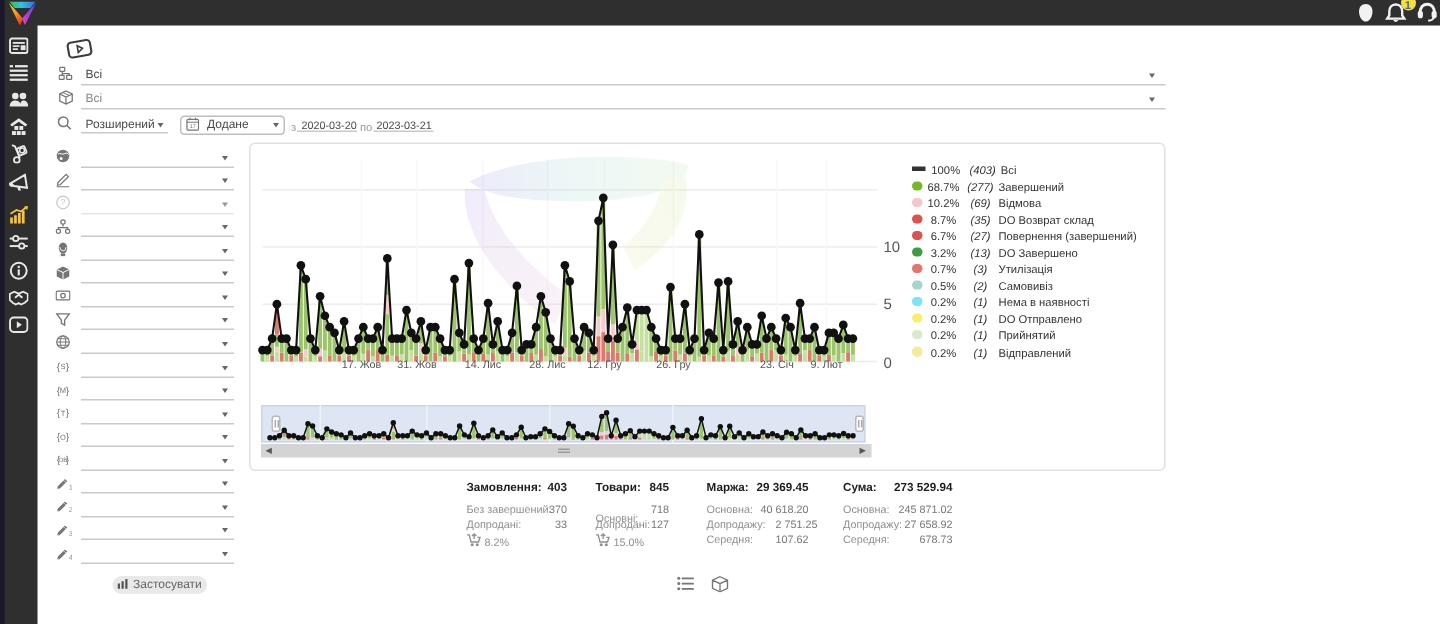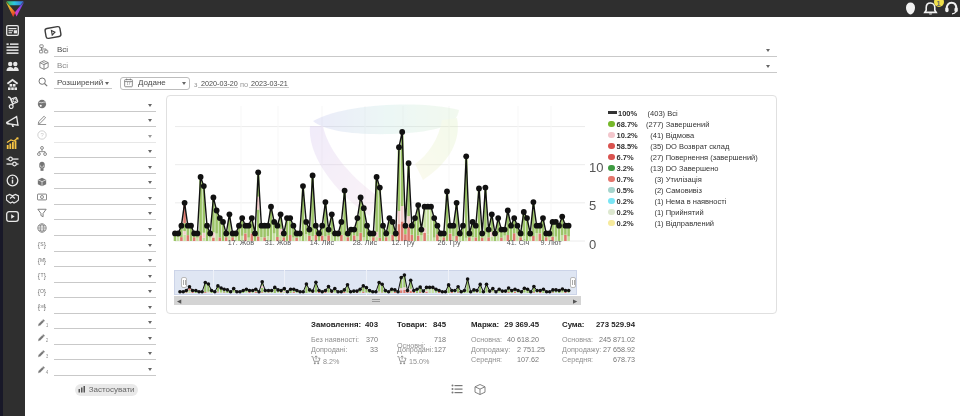--- a/index.html
+++ b/index.html
@@ -12,25 +12,25 @@
 .uline { position:absolute; border-bottom:1px solid #c9c9c9; }
 .caret { position:absolute; width:0; height:0; border-left:2.6px solid transparent;
   border-right:2.6px solid transparent; border-top:3.6px solid #666; }
 .caret.lt { border-top-color:#999; }
 .ftxt { position:absolute; font-size:8px; color:#4a4a4a; white-space:nowrap; }
 .dtxt { position:absolute; font-size:7.2px; color:#4a4a4a; white-space:nowrap; }
 .gtxt { position:absolute; font-size:7.5px; color:#9a9a9a; white-space:nowrap; }
 #chartbox { position:absolute; left:166px; top:95px; width:611px; height:219px;
   border:1px solid #e0e0e0; border-radius:4px; background:#fff; }
 .leg { font-size:7.5px; color:#333; }
-.leg .pct { display:inline-block; width:25px; text-align:left;font-weight:bold; }
-.leg .cnt { display:inline-block; width:20px; text-align:right; }
+.leg .pct { display:inline-block; width:25px; text-align:center; }
+.leg .cnt { display:inline-block; width:20px; text-align:center;font-style:italic; }
 .leg .dot { display:inline-block; width:6.5px; height:6.5px; border-radius:50%; margin-right:2px; }
 .xl { position:absolute; top:142px; font-size:7.2px; color:#555; white-space:nowrap; transform:translateX(-50%); }
-.yl { position:absolute; font-size:13px; color:#555;text-align:center; }
+.yl { position:absolute; font-size:10px; color:#555;text-align:center; }
 .sum-t { position:absolute; font-size:7.8px; color:#1d1d1d; font-weight:bold; white-space:nowrap; }
 .sum-r { position:absolute; font-size:7.2px; color:#8f8f8f; white-space:nowrap; }
 .sum-v { position:absolute; font-size:7.2px; color:#777; text-align:right; white-space:nowrap; }
 .sum-vb { position:absolute; font-size:7.8px; color:#1d1d1d; font-weight:bold; text-align:right; white-space:nowrap; }
 </style>
 </head>
 <body>
 <div id="topbar"></div>
 <div id="sidebar"></div>
 <div id="navstrip"></div>
@@ -708,35 +708,36 @@
         <circle cx="398.4" cy="129.7" r="2.9" fill="#111"></circle>
         <circle cx="401.6" cy="129.7" r="2.9" fill="#111"></circle>
       </g>
     </svg>
 <div class="xl" style="left:74px">17. Жов</div>
 <div class="xl" style="left:111px">31. Жов</div>
 <div class="xl" style="left:155px">14. Лис</div>
 <div class="xl" style="left:198px">28. Лис</div>
 <div class="xl" style="left:236px">12. Гру</div>
 <div class="xl" style="left:282px">26. Гру</div>
-<div class="xl" style="left:351px">41. Січ</div>
+<div class="xl" style="left:351px">23. Січ</div>
 <div class="xl" style="left:384px">9. Лют</div>
 <div class="yl" style="left:422px;top:64px">10</div>
 <div class="yl" style="left:422px;top:102px">5</div>
 <div class="yl" style="left:422px;top:141px">0</div>
 <div class="abs leg" style="left:441px;top:12px;line-height:11.05px;white-space:nowrap">
 <div><span style="display:inline-block;width:9px;height:2.5px;background:#333;vertical-align:2.5px;margin-right:1px"></span><span class="pct">100%</span> <span class="cnt">(403)</span> Всі</div>
 <div><span class="dot" style="background:#76b82a"></span><span class="pct">68.7%</span> <span class="cnt">(277)</span> Завершений</div>
-<div><span class="dot" style="background:#f3c6cc"></span><span class="pct">10.2%</span> <span class="cnt">(41)</span> Відмова</div>
-<div><span class="dot" style="background:#d9534f"></span><span class="pct">58.5%</span> <span class="cnt">(35)</span> DO Возврат склад</div>
+<div><span class="dot" style="background:#f3c6cc"></span><span class="pct">10.2%</span> <span class="cnt">(69)</span> Відмова</div>
+<div><span class="dot" style="background:#d9534f"></span><span class="pct">8.7%</span> <span class="cnt">(35)</span> DO Возврат склад</div>
 <div><span class="dot" style="background:#d9534f"></span><span class="pct">6.7%</span> <span class="cnt">(27)</span> Повернення (завершений)</div>
 <div><span class="dot" style="background:#3f9b42"></span><span class="pct">3.2%</span> <span class="cnt">(13)</span> DO Завершено</div>
 <div><span class="dot" style="background:#e4756b"></span><span class="pct">0.7%</span> <span class="cnt">(3)</span> Утилізація</div>
 <div><span class="dot" style="background:#a5d5cd"></span><span class="pct">0.5%</span> <span class="cnt">(2)</span> Самовивіз</div>
 <div><span class="dot" style="background:#7ae5f5"></span><span class="pct">0.2%</span> <span class="cnt">(1)</span> Нема в наявності</div>
+<div><span class="dot" style="background:#f8ef6e"></span><span class="pct">0.2%</span> <span class="cnt">(1)</span> DO Отправлено</div>
 <div><span class="dot" style="background:#dde8d0"></span><span class="pct">0.2%</span> <span class="cnt">(1)</span> Прийнятий</div>
 <div><span class="dot" style="background:#f6ea9c"></span><span class="pct">0.2%</span> <span class="cnt">(1)</span> Відправлений</div>
 </div>
 <div class="abs" style="left:7px;top:174px;width:403px;height:25px;background:#dfe6f3;border:1px solid #ccd4e8"></div>
 <div class="abs" style="left:46px;top:174px;width:1px;height:25px;background:#eef1f8"></div>
 <div class="abs" style="left:117px;top:174px;width:1px;height:25px;background:#eef1f8"></div>
 <div class="abs" style="left:199px;top:174px;width:1px;height:25px;background:#eef1f8"></div>
 <div class="abs" style="left:281px;top:174px;width:1px;height:25px;background:#eef1f8"></div>
 <svg class="abs" style="left:7px;top:175px" width="401" height="24" viewBox="0 0 401 24">
       <g>
@@ -1112,21 +1113,21 @@
 <div class="abs" style="left:403px;top:181px;width:6px;height:11px;background:#fff;border:1px solid #b9b9b9;border-radius:2px"></div>
     <div class="abs" style="left:405px;top:184px;width:1px;height:5px;background:#aaa"></div>
     <div class="abs" style="left:407px;top:184px;width:1px;height:5px;background:#aaa"></div>
 <div class="abs" style="left:7px;top:200px;width:407px;height:9px;background:#d4d4d4"></div>
 <div class="abs" style="left:10px;top:202px;font-size:5.5px;color:#555;line-height:7px">◀</div>
 <div class="abs" style="left:406px;top:202px;font-size:5.5px;color:#555;line-height:7px">▶</div>
 <div class="abs" style="left:205px;top:203px;width:8px;height:3px;border-top:1px solid #999;border-bottom:1px solid #999"></div>
 </div>
 <div class="sum-t" style="left:311px;top:320px">Замовлення:</div>
 <div class="sum-vb" style="left:311px;top:320px;width:67px">403</div>
-<div class="sum-r" style="left:311px;top:334.5px">Без наявності:</div>
+<div class="sum-r" style="left:311px;top:334.5px">Без завершений:</div>
 <div class="sum-v" style="left:311px;top:334.5px;width:67px">370</div>
 <div class="sum-r" style="left:311px;top:345px">Допродані:</div>
 <div class="sum-v" style="left:311px;top:345px;width:67px">33</div>
 <div class="sum-r" style="left:311px;top:355px"><svg style="vertical-align:-1px" width="10" height="10" viewBox="0 0 10 10">
       <path d="M0.4 1.6 L1.8 1.6 L3 6.3 L8 6.3 L9 3.2 L7.2 3.2" fill="none" stroke="#8f8f8f" stroke-width="0.9"></path>
       <circle cx="3.8" cy="8.2" r="1" fill="#8f8f8f"></circle>
       <circle cx="7.2" cy="8.2" r="1" fill="#8f8f8f"></circle>
       <path d="M3.6 2.4 L5.1 0.9 L6.6 2.4 M5.1 0.9 L5.1 4.4" fill="none" stroke="#8f8f8f" stroke-width="0.9"></path>
     </svg> 8.2%</div>
 <div class="sum-t" style="left:397px;top:320px">Товари:</div>

